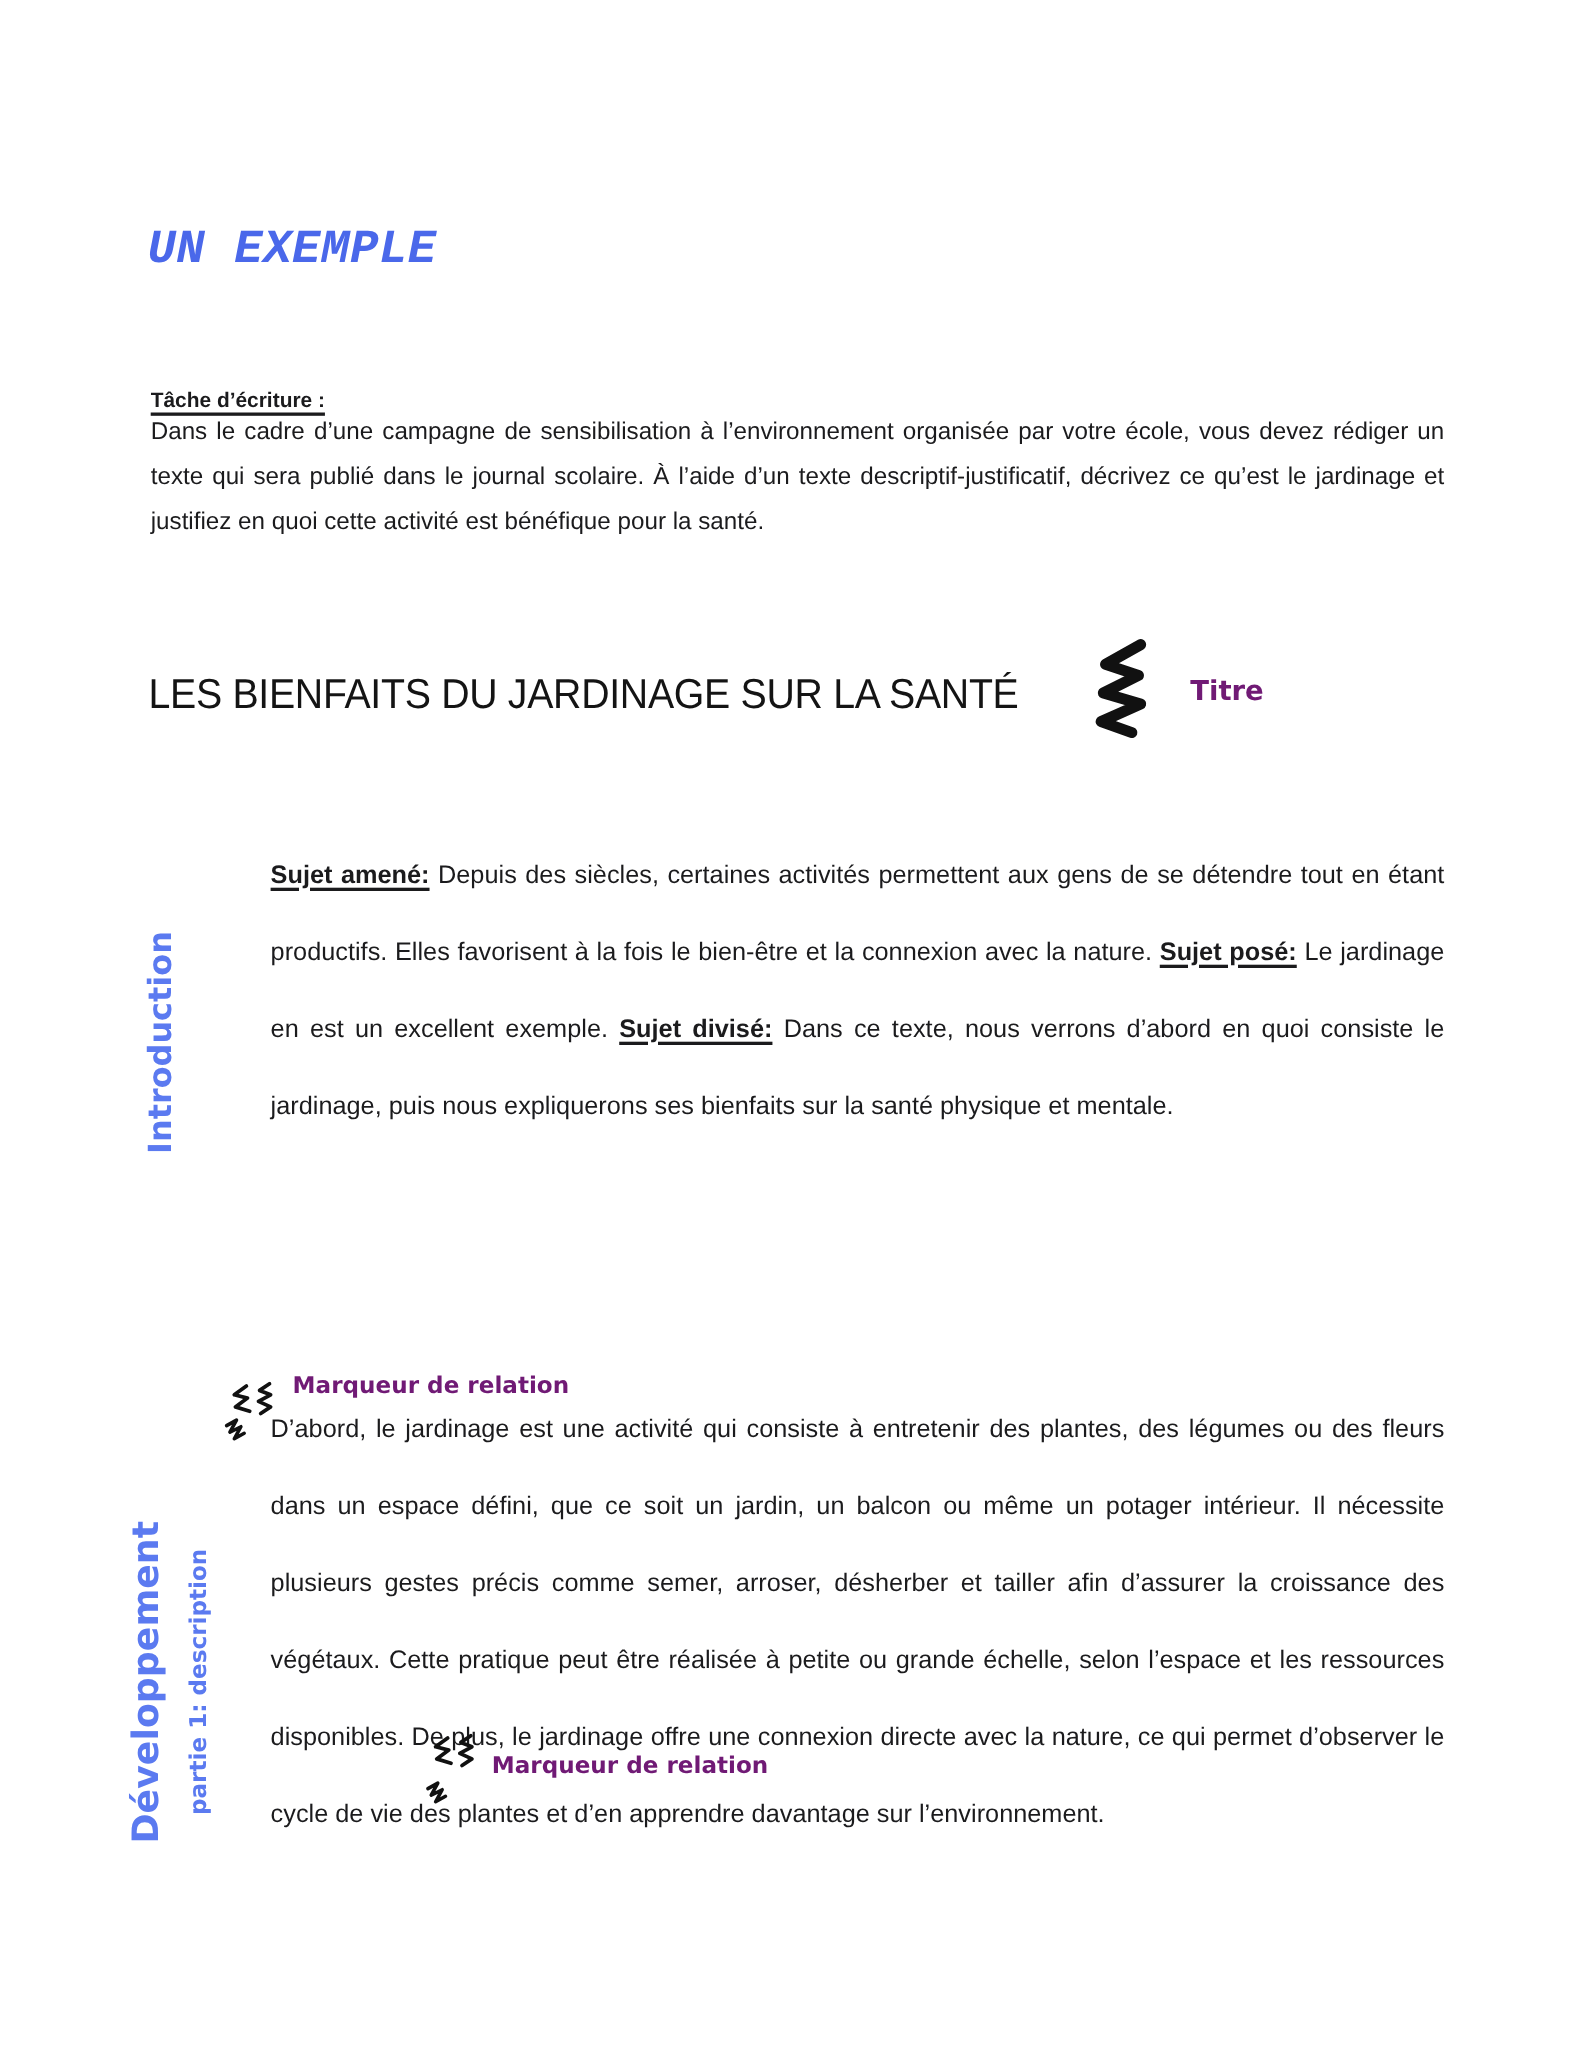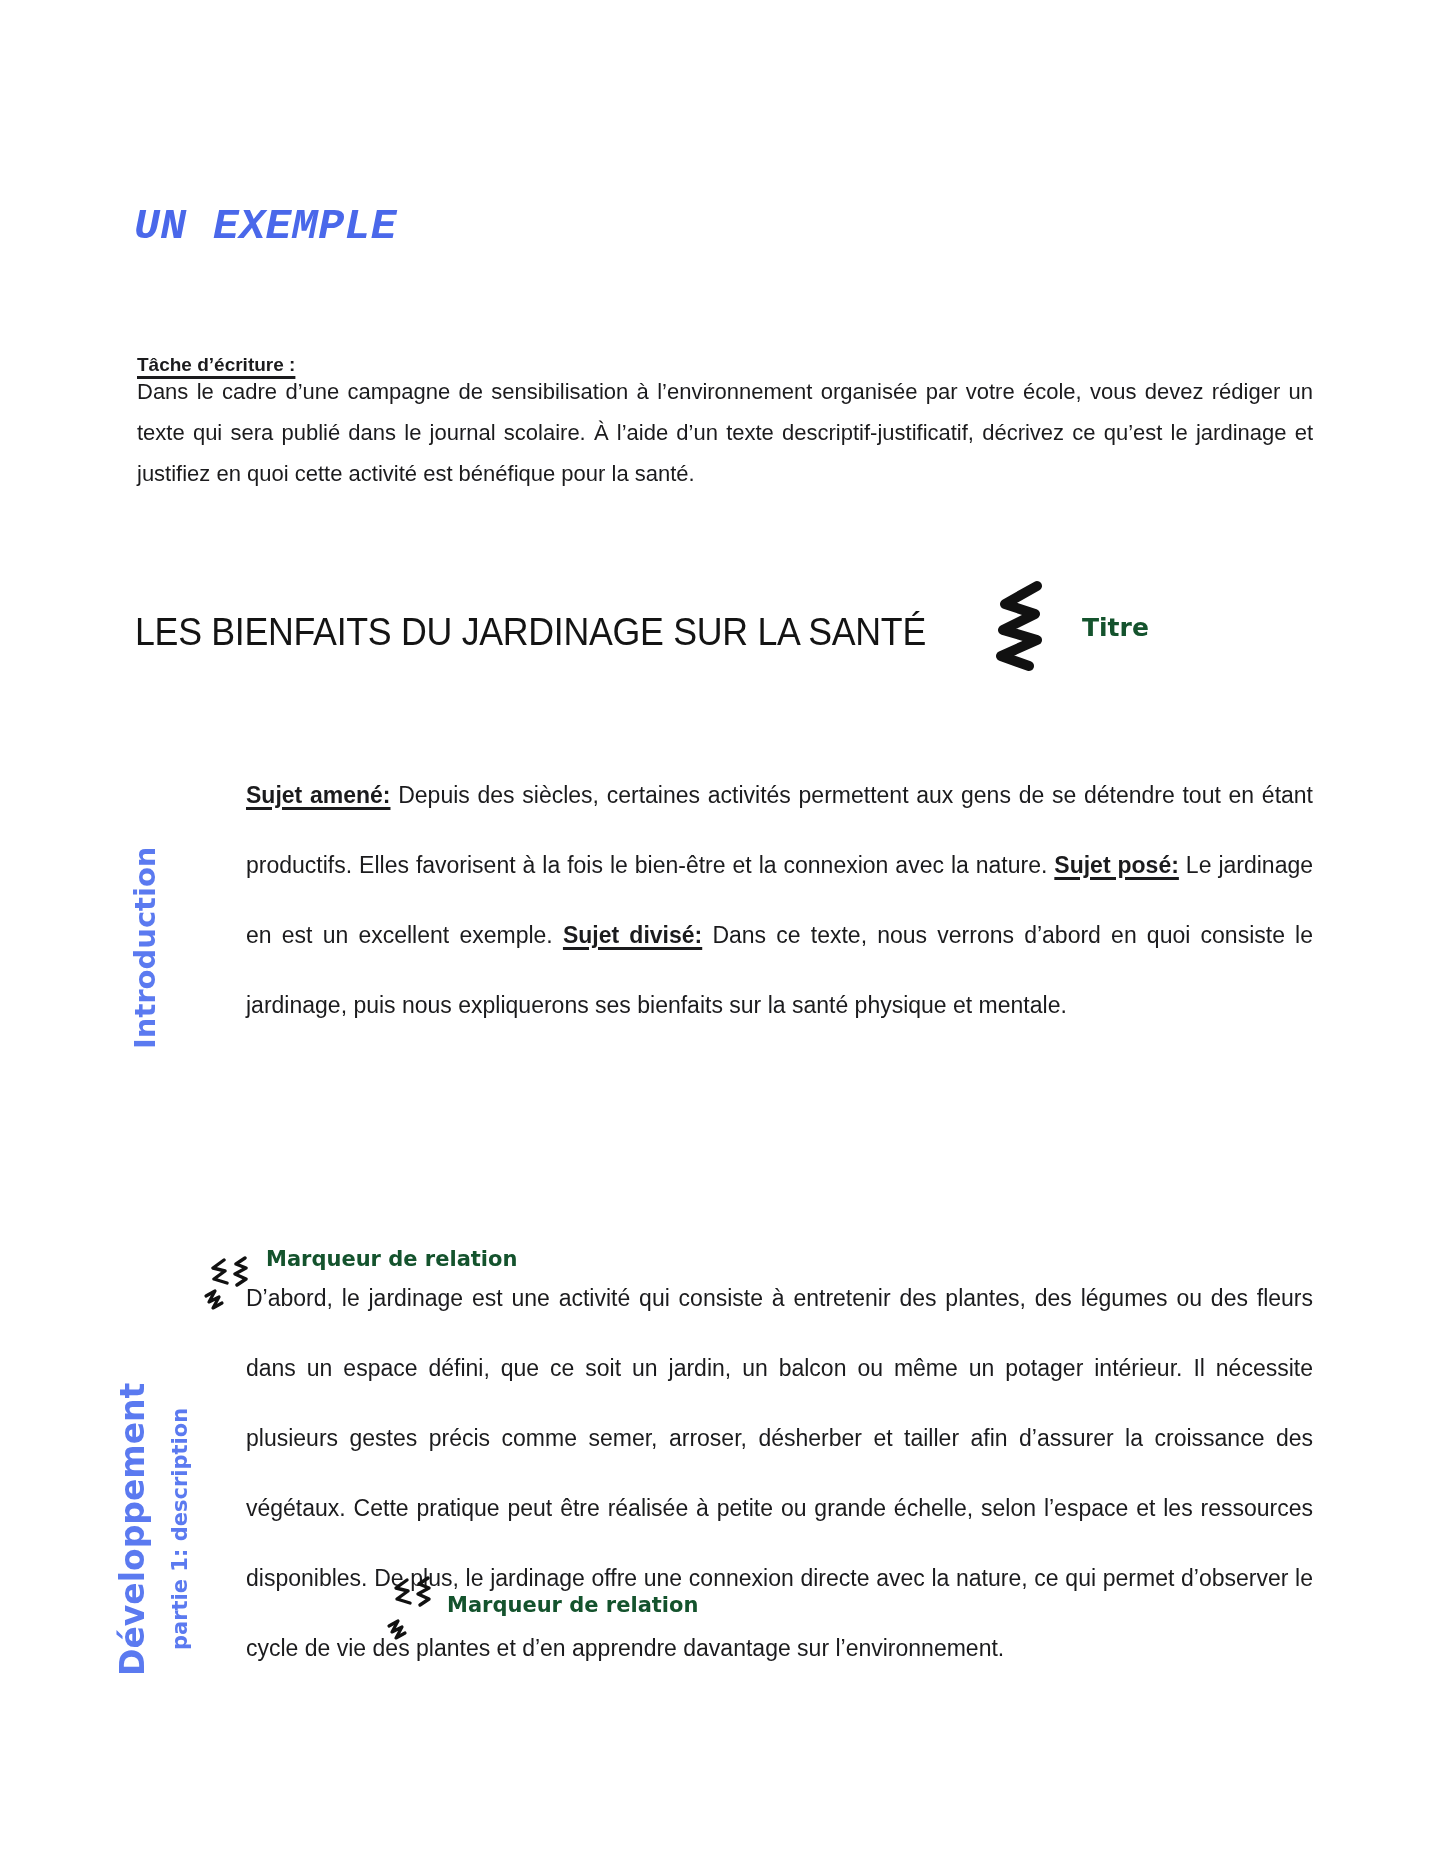--- a/index.html
+++ b/index.html
@@ -22,21 +22,21 @@
   .task-body {
     position:absolute; left:137px; top:371px; width:1176px;
     font-size:22px; line-height:41px; text-align:justify;
   }
   .doc-title {
     position:absolute; left:135px; top:611px;
     font-size:38px; font-weight:400; color:#141414; white-space:nowrap;
     transform:scaleX(0.94); transform-origin:left center; letter-spacing:-0.3px;
   }
   .annot {
-    font-family:"DejaVu Sans", sans-serif; font-weight:bold; color:#14532d;
+    font-family:"DejaVu Sans", sans-serif; font-weight:bold; color:#701a75;
     white-space:nowrap;
   }
   .titre-label { position:absolute; left:1082px; top:613px; font-size:25px; }
   .marker-label-1 { position:absolute; left:266px; top:1247px; font-size:21px; }
   .marker-label-2 { position:absolute; left:447px; top:1593px; font-size:21px; }
   .side-label {
     position:absolute; writing-mode:vertical-rl; transform:rotate(180deg);
     font-family:"DejaVu Sans", sans-serif; font-weight:bold; color:#5b7af0;
     text-align:center; white-space:nowrap;
   }

